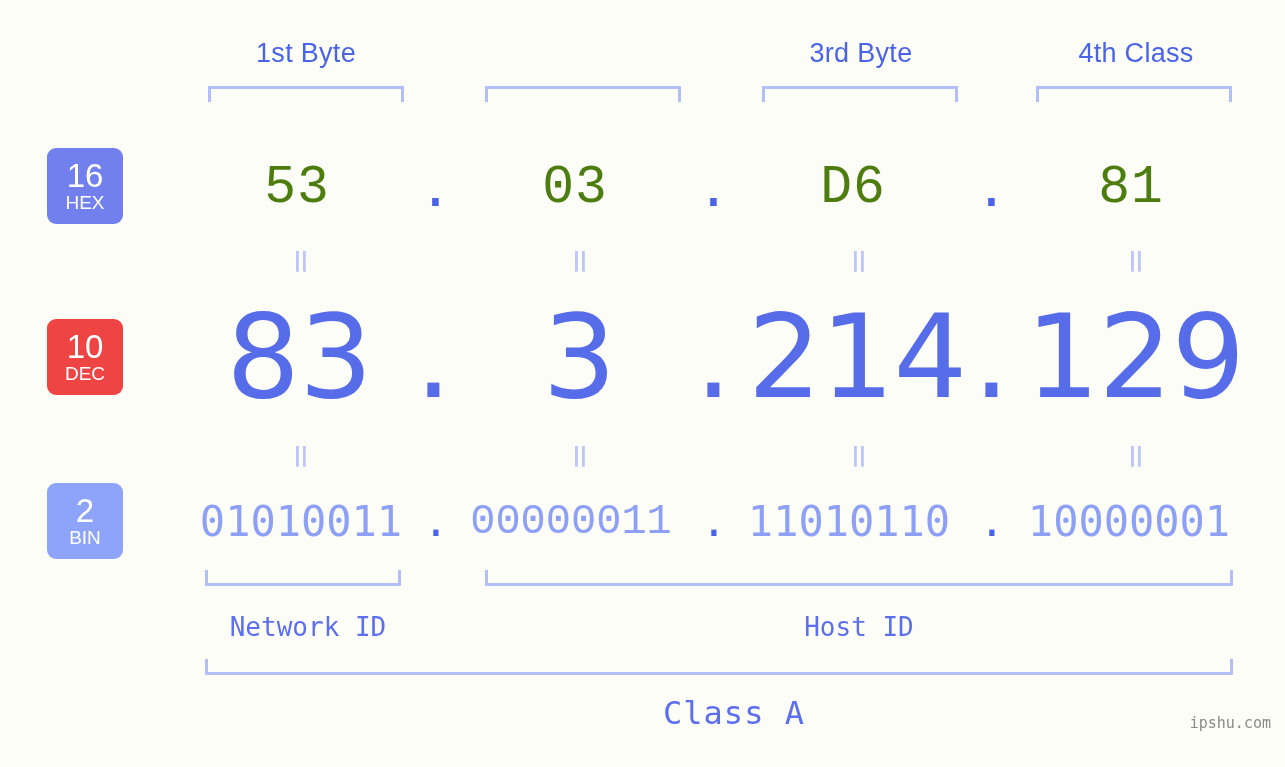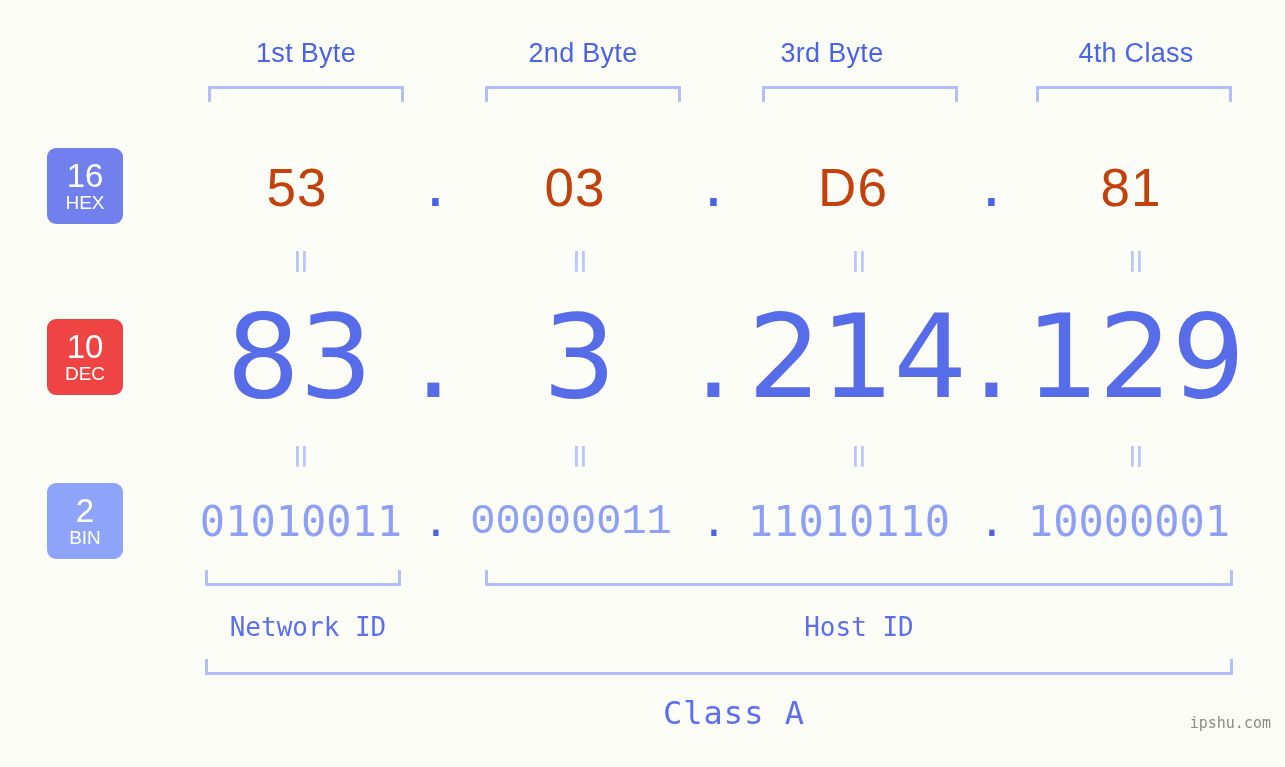--- a/index.html
+++ b/index.html
@@ -82,24 +82,24 @@
 
   .cell {
     position: absolute;
     text-align: center;
     white-space: nowrap;
   }
 
   
   #row-hex { top: 152px; height: 72px; }
   #row-hex .cell {
-    font-family: Liberation Sans, sans-serif;
+    font-family: Liberation Mono, monospace;
     font-size: 53px;
     line-height: 72px;
-    color: #c2410c;
+    color: #4d7c0f;
     letter-spacing: 1px;
   }
   #row-hex .dot {
     font-family: "DejaVu Sans Mono", monospace;
     font-size: 53px;
     line-height: 72px;
     color: #4a63e7;
   }
 
   
@@ -176,22 +176,21 @@
     color: #8a8a8a;
     letter-spacing: 0px;
   }
 </style>
 </head>
 <body>
 
 <div id="stage">
 
   <div class="byte-label" style="left:186px; width:240px;">1st Byte</div>
-  <div class="byte-label" style="left:463px; width:240px;">2nd Byte</div>
-  <div class="byte-label" style="left:712px; width:240px;">3rd Byte</div>
+  <div class="byte-label" style="left:741px; width:240px;">3rd Byte</div>
   <div class="byte-label" style="left:1016px; width:240px;">4th Class</div>
 
   <div class="bracket down" style="left:208px; top:86px; width:196px;"></div>
   <div class="bracket down" style="left:485px; top:86px; width:196px;"></div>
   <div class="bracket down" style="left:762px; top:86px; width:196px;"></div>
   <div class="bracket down" style="left:1036px; top:86px; width:196px;"></div>
 
   <div class="badge" id="badge-hex">
     <span class="num">16</span>
     <span class="nam">HEX</span>

